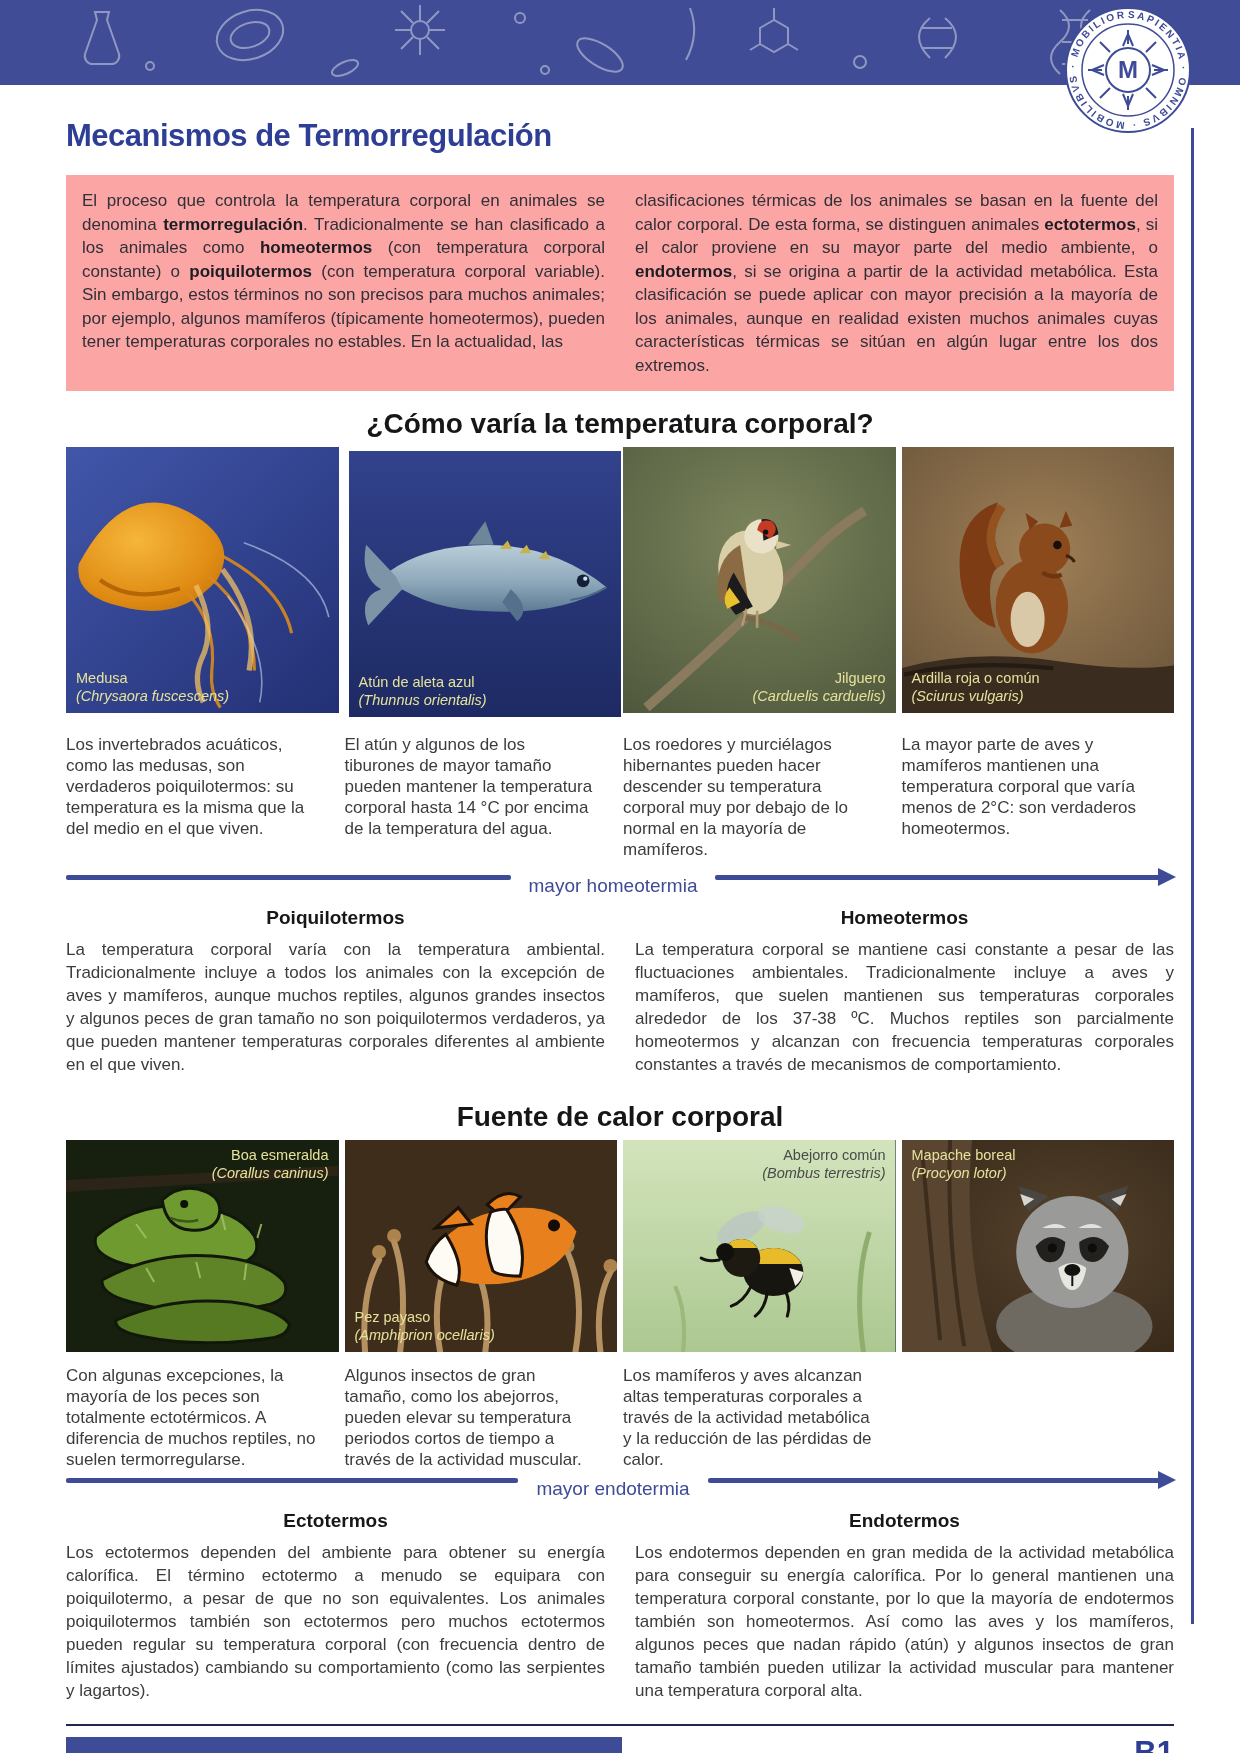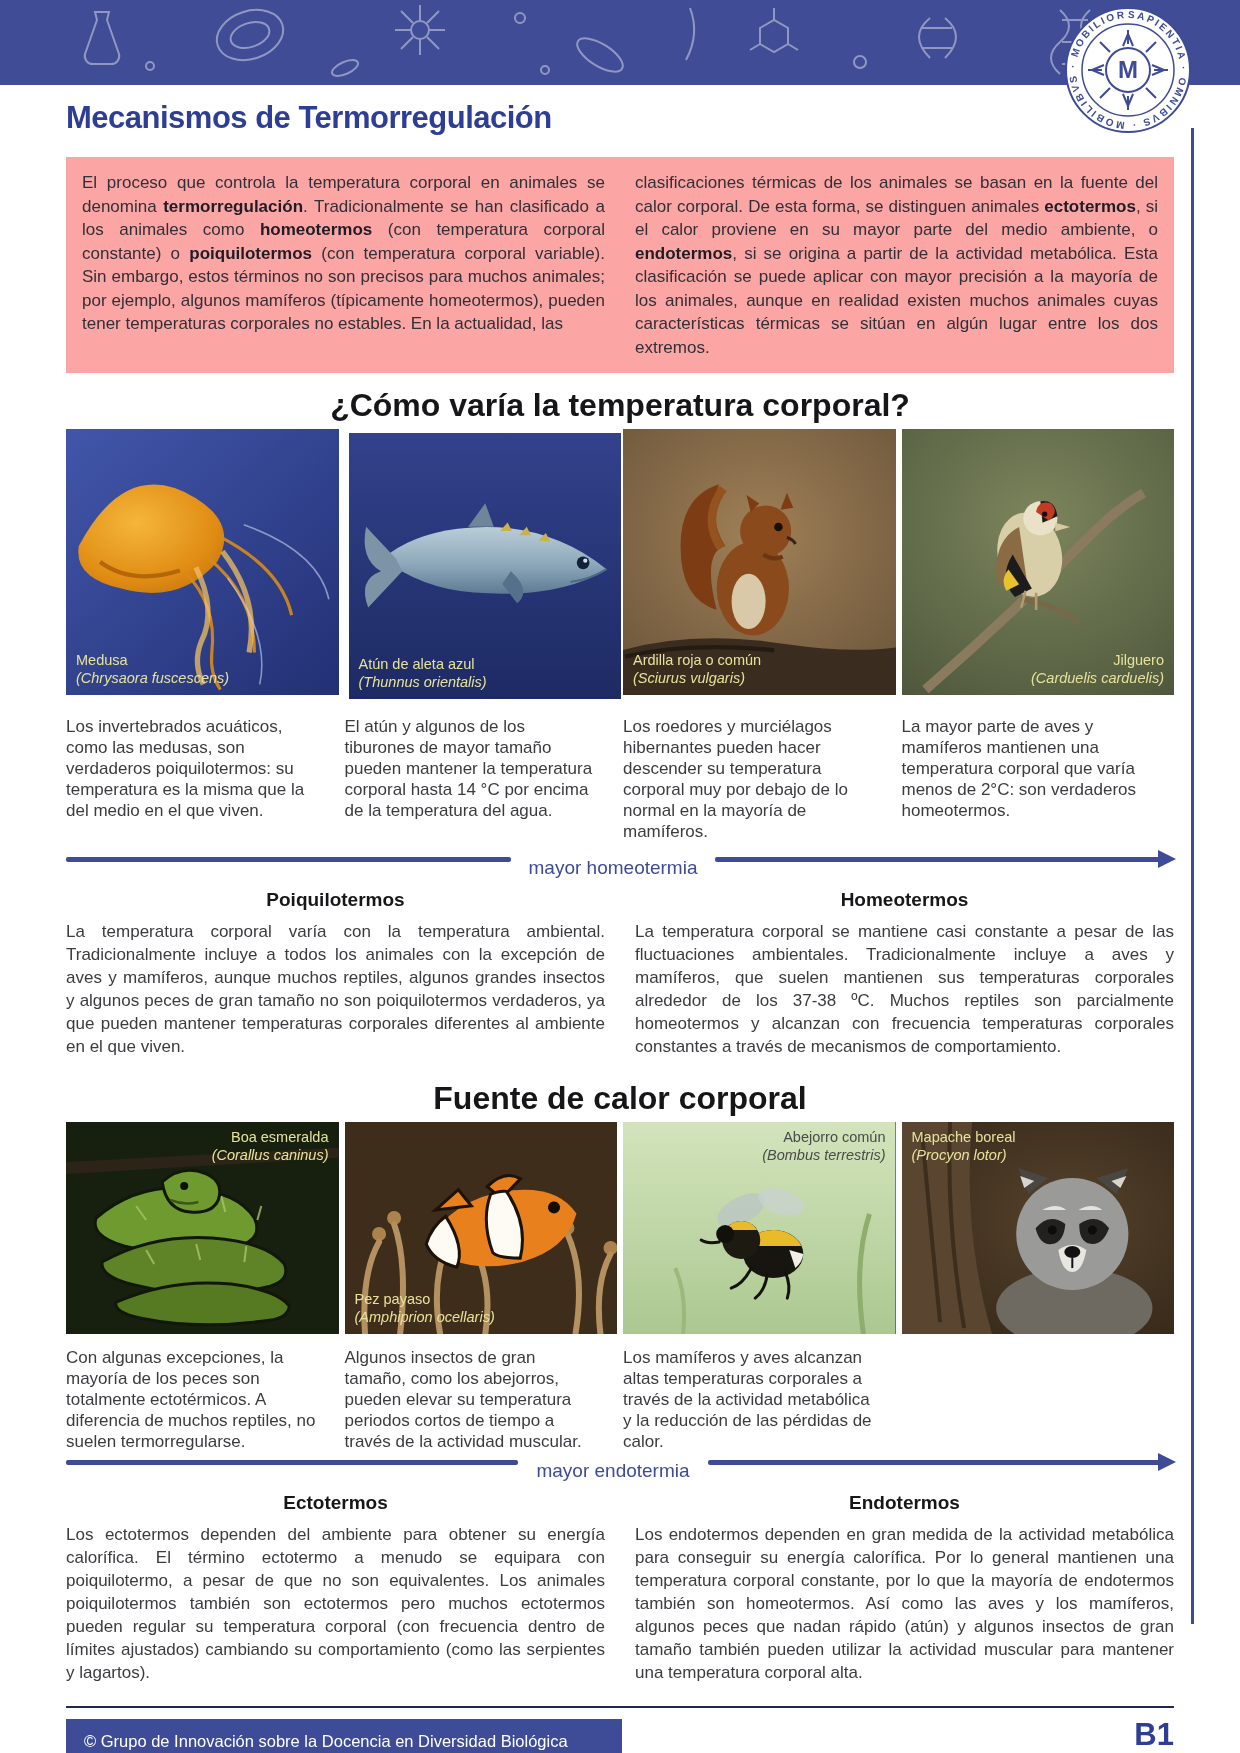--- a/index.html
+++ b/index.html
@@ -9,25 +9,25 @@
     font-family:"Liberation Sans", sans-serif;
     color:#3c3c40;
   }
   
   .band{position:relative;width:1240px;height:85px;background:#404d96;overflow:hidden;}
   .band svg{position:absolute;inset:0;}
   .seal{position:absolute;top:6px;right:48px;width:128px;height:128px;z-index:5;}
   .vrule{position:absolute;top:128px;right:46px;width:3px;height:1496px;background:#3e4b96;}
   
   .content{width:1108px;margin:0 0 0 66px;position:relative;}
-  h1.title{margin:16px 0 0 0;font-size:31px;line-height:34px;color:#2e3e94;letter-spacing:-0.5px;}
+  h1.title{margin:34px 0 0 0;font-size:31px;line-height:34px;color:#2e3e94;letter-spacing:-0.5px;}
   .intro{margin-top:22px;background:#fca5a5;padding:14px 16px;display:flex;gap:30px;}
   .intro p{margin:0;flex:1;font-size:17px;line-height:23.5px;text-align:justify;color:#303036;}
   .intro b{color:#1d1d24;}
-  h2.section{margin:18px 0 0 0;text-align:center;font-size:32px;line-height:29px;color:#161618;}
+  h2.section{margin:18px 0 0 0;text-align:center;font-size:28px;line-height:29px;color:#161618;}
   
   .cards{margin-top:9px;display:grid;grid-template-columns:repeat(4,1fr);gap:6px;}
   .photo{position:relative;width:100%;overflow:hidden;background:#223;}
   .row1 .photo{height:266px;}
   .row2 .photo{height:212px;}
   .photo svg{position:absolute;inset:0;width:100%;height:100%;display:block;}
   .cap{position:absolute;font-size:14.5px;line-height:17.5px;color:#e6e29b;margin:0;}
   .cap em{font-style:italic;}
   .cap.bl{left:10px;bottom:8px;text-align:left;}
   .cap.br{right:10px;bottom:8px;text-align:right;}
@@ -182,47 +182,20 @@
       </svg>
       <figcaption class="cap bl">
         <span>Atún de aleta azul</span><br>
         <em>(Thunnus orientalis)</em>
       </figcaption>
     </figure>
 
     <figure class="photo" style="margin:0">
       <svg viewBox="0 0 272 250" preserveAspectRatio="xMidYMid slice">
         <defs>
-          <radialGradient id="forestA" cx="0.5" cy="0.4" r="0.9">
-            <stop offset="0" stop-color="#a08057"></stop>
-              <stop offset="1" stop-color="#5d4a33"></stop>
-          </radialGradient>
-        </defs>
-        <rect width="272" height="250" fill="url(#forestA)"></rect>
-        <path d="M0 210 q70 -22 160 -8 q70 10 112 2 l0 46 l-272 0z" fill="#3a2d20"></path>
-        <path d="M10 214 q60 -14 140 -6" stroke="#241b12" stroke-width="4" fill="none"></path>
-        <path d="M96 170 q-34 -10 -34 -60 q0 -46 36 -58 q-10 34 6 58 q-22 6 -8 60z" fill="#7e3c14"></path>
-        <path d="M100 112 q-18 -28 2 -56" stroke="#93521f" stroke-width="8" fill="none"></path>
-        <ellipse cx="130" cy="150" rx="34" ry="44" fill="#8a4a1c"></ellipse>
-        <ellipse cx="126" cy="162" rx="16" ry="26" fill="#d9c9a8"></ellipse>
-        <circle cx="142" cy="96" r="24" fill="#8a4a1c"></circle>
-        <path d="M128 78 l-4 -16 l12 8z M156 76 l6 -16 l6 14z" fill="#7e3c14"></path>
-        <circle cx="154" cy="92" r="4" fill="#17100a"></circle>
-        <path d="M162 102 q6 2 8 6" stroke="#3a2413" stroke-width="3" fill="none"></path>
-        <path d="M140 118 q10 6 18 2" stroke="#6b3611" stroke-width="4" fill="none"></path>
-      </svg>
-      <figcaption class="cap bl">
-        <span>Ardilla roja o común</span><br>
-        <em>(Sciurus vulgaris)</em>
-      </figcaption>
-    </figure>
-
-    <figure class="photo" style="margin:0">
-      <svg viewBox="0 0 272 250" preserveAspectRatio="xMidYMid slice">
-        <defs>
           <radialGradient id="forestB" cx="0.5" cy="0.35" r="0.95">
             <stop offset="0" stop-color="#7c855c"></stop>
               <stop offset="1" stop-color="#464f36"></stop>
           </radialGradient>
         </defs>
         <rect width="272" height="250" fill="url(#forestB)"></rect>
         <path d="M30 245 q80 -70 160 -150 q20 -20 45 -35" stroke="#8a7a5e" stroke-width="9" fill="none"></path>
         <path d="M120 160 q30 4 54 22" stroke="#776849" stroke-width="5" fill="none"></path>
         <ellipse cx="128" cy="118" rx="30" ry="40" fill="#d8cfa8" transform="rotate(-12 128 118)"></ellipse>
         <path d="M118 92 q-26 14 -20 52 q16 10 28 4z" fill="#8a6b44"></path>
@@ -231,20 +204,47 @@
         <circle cx="138" cy="84" r="16" fill="#e9e2c8"></circle>
         <path d="M138 68 q14 -2 16 14 l-14 6z" fill="#1c1c1c"></path>
         <path d="M146 86 q10 -8 2 -16 q-12 -4 -14 8z" fill="#c23b22"></path>
         <circle cx="142" cy="80" r="2.5" fill="#111"></circle>
         <path d="M152 88 l14 4 l-14 4z" fill="#d8c9a0"></path>
         <path d="M124 152 l-4 16 M134 154 l0 16" stroke="#b09a6e" stroke-width="2.5" fill="none"></path>
       </svg>
       <figcaption class="cap br">
         <span>Jilguero</span><br>
         <em>(Carduelis carduelis)</em>
+      </figcaption>
+    </figure>
+
+    <figure class="photo" style="margin:0">
+      <svg viewBox="0 0 272 250" preserveAspectRatio="xMidYMid slice">
+        <defs>
+          <radialGradient id="forestA" cx="0.5" cy="0.4" r="0.9">
+            <stop offset="0" stop-color="#a08057"></stop>
+              <stop offset="1" stop-color="#5d4a33"></stop>
+          </radialGradient>
+        </defs>
+        <rect width="272" height="250" fill="url(#forestA)"></rect>
+        <path d="M0 210 q70 -22 160 -8 q70 10 112 2 l0 46 l-272 0z" fill="#3a2d20"></path>
+        <path d="M10 214 q60 -14 140 -6" stroke="#241b12" stroke-width="4" fill="none"></path>
+        <path d="M96 170 q-34 -10 -34 -60 q0 -46 36 -58 q-10 34 6 58 q-22 6 -8 60z" fill="#7e3c14"></path>
+        <path d="M100 112 q-18 -28 2 -56" stroke="#93521f" stroke-width="8" fill="none"></path>
+        <ellipse cx="130" cy="150" rx="34" ry="44" fill="#8a4a1c"></ellipse>
+        <ellipse cx="126" cy="162" rx="16" ry="26" fill="#d9c9a8"></ellipse>
+        <circle cx="142" cy="96" r="24" fill="#8a4a1c"></circle>
+        <path d="M128 78 l-4 -16 l12 8z M156 76 l6 -16 l6 14z" fill="#7e3c14"></path>
+        <circle cx="154" cy="92" r="4" fill="#17100a"></circle>
+        <path d="M162 102 q6 2 8 6" stroke="#3a2413" stroke-width="3" fill="none"></path>
+        <path d="M140 118 q10 6 18 2" stroke="#6b3611" stroke-width="4" fill="none"></path>
+      </svg>
+      <figcaption class="cap bl">
+        <span>Ardilla roja o común</span><br>
+        <em>(Sciurus vulgaris)</em>
       </figcaption>
     </figure>
   </div>
 
   <div class="descs">
     <p>Los invertebrados acuáticos, como las medusas, son verdaderos poiquilotermos: su temperatura es la misma que la del medio en el que viven.</p>
     <p>El atún y algunos de los tiburones de mayor tamaño pueden mantener la temperatura corporal hasta 14 °C por encima de la temperatura del agua.</p>
     <p>Los roedores y murciélagos hibernantes pueden hacer descender su temperatura corporal muy por debajo de lo normal en la mayoría de mamíferos.</p>
     <p>La mayor parte de aves y mamíferos mantienen una temperatura corporal que varía menos de 2°C: son verdaderos homeotermos.</p>
   </div>

